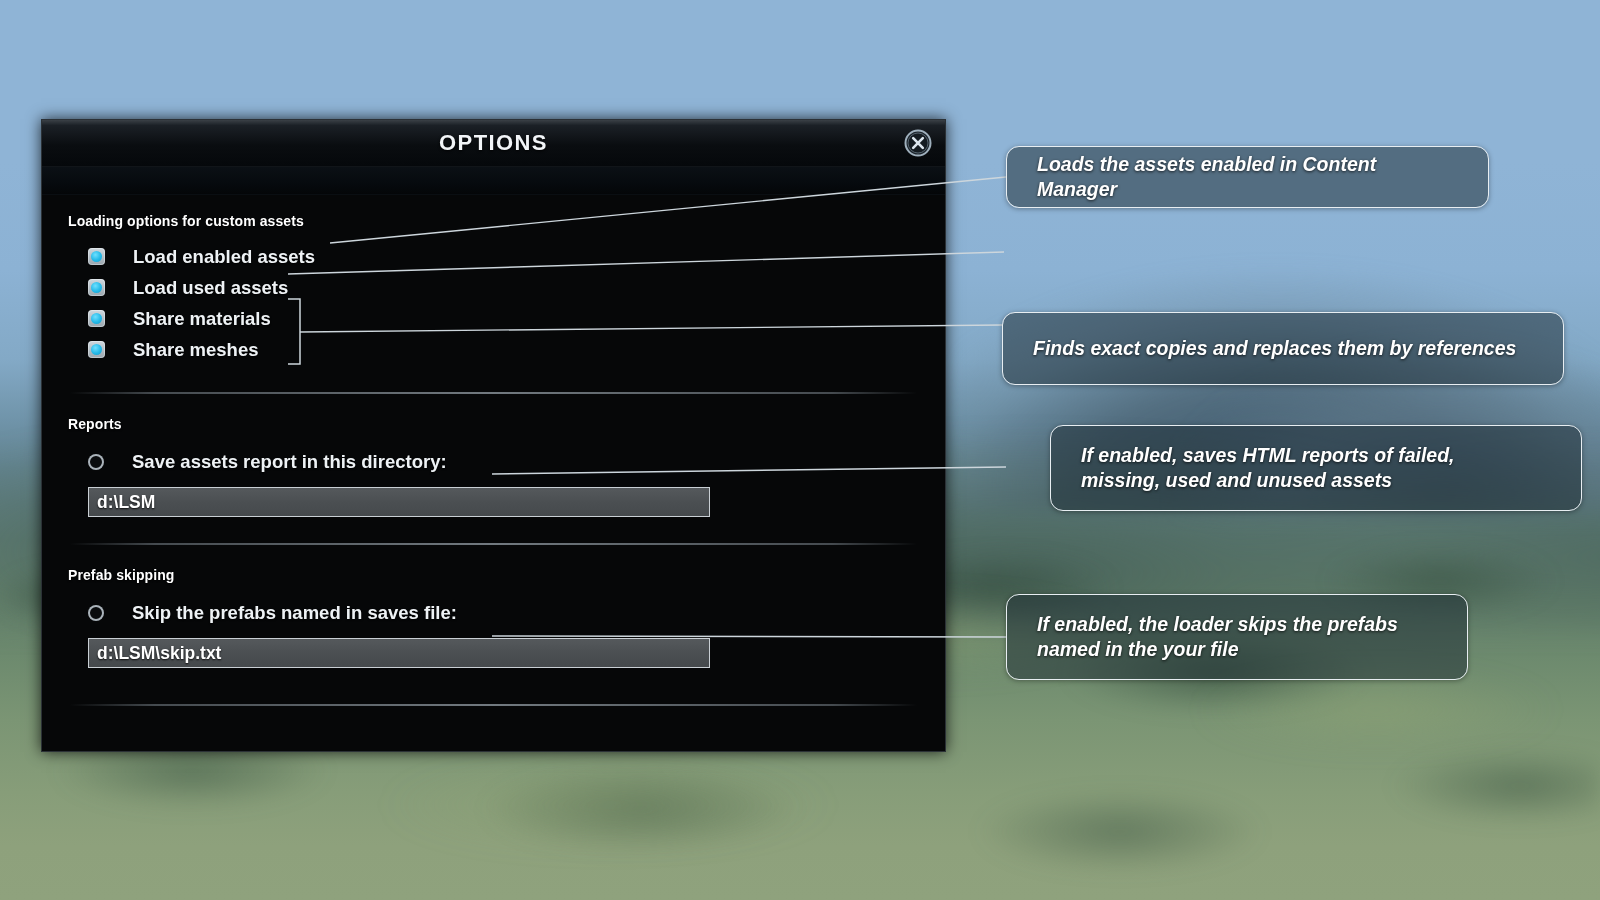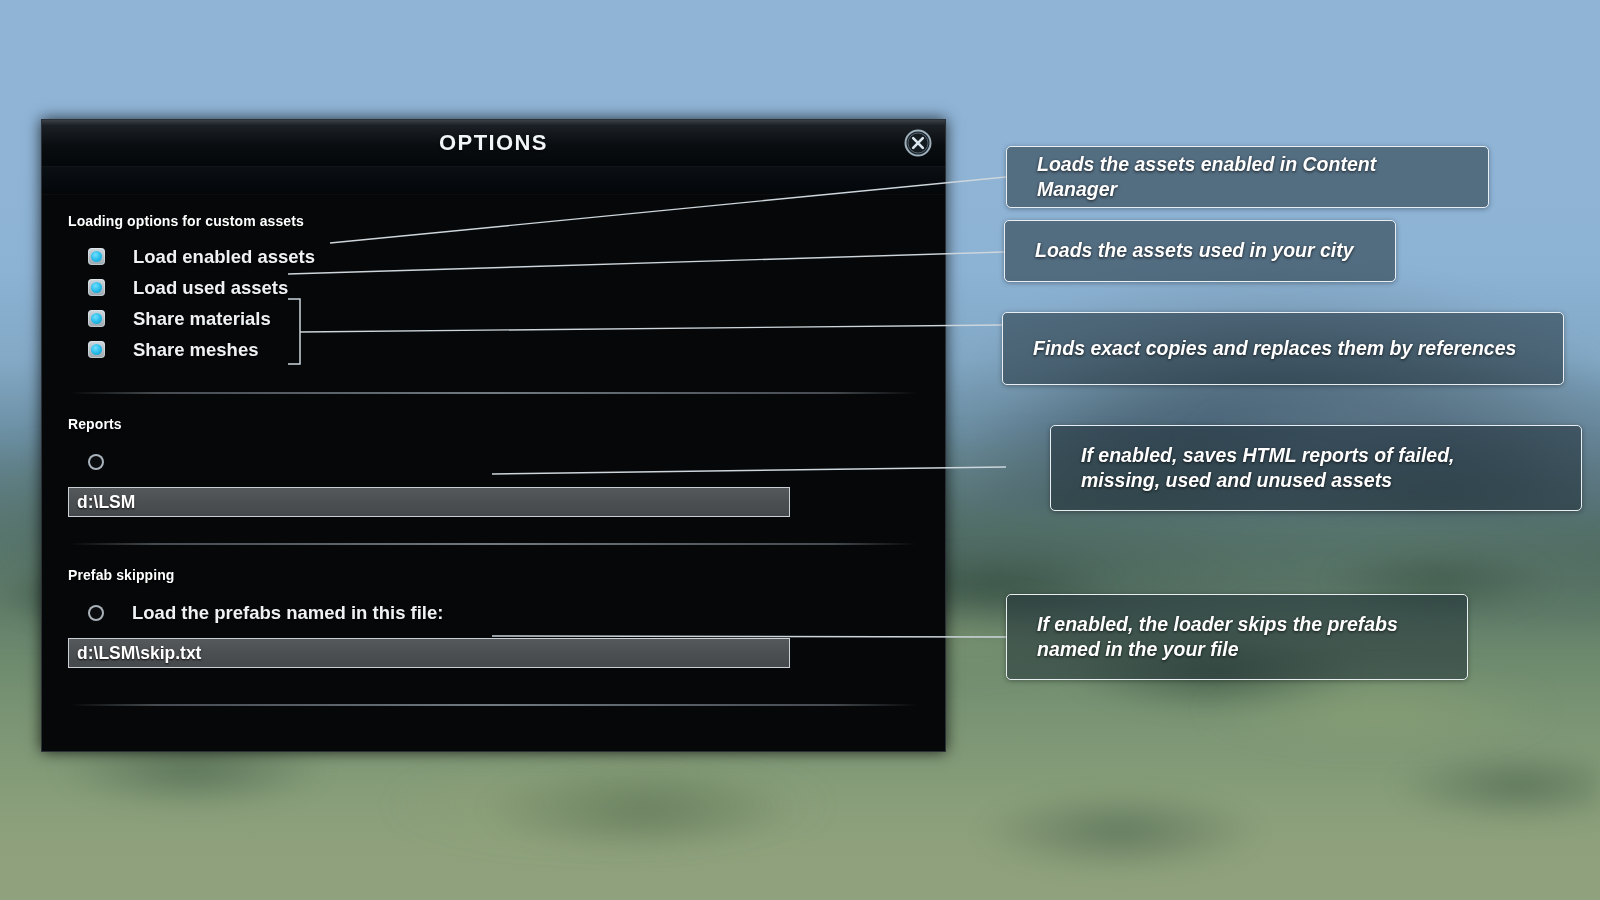--- a/index.html
+++ b/index.html
@@ -194,21 +194,22 @@
     background: radial-gradient(circle at 40% 35%, #6fe0ff 0%, #24b9e8 55%, #129ac9 100%);
   }
   .cb.unchecked {
     width: 16px; height: 16px;
     border-radius: 50%;
     background: #0a0c0e;
     box-shadow: inset 0 0 0 2px #aab3ba;
   }
 
   .text-field {
-    width: 722px;
+    margin-left: 20px;
+    width: 622px;
     height: 30px;
     background: linear-gradient(to bottom, #55595c 0%, #4b4f52 50%, #45494c 100%);
     border: 1px solid #c9cfd4;
     display: flex;
     align-items: center;
     padding: 0 8px;
     cursor: text;
   }
   .text-field span {
     color: #ffffff;
@@ -226,21 +227,21 @@
       rgba(150,160,168,0.75) 50%,
       rgba(120,130,138,0.55) 90%,
       rgba(120,130,138,0) 100%);
   }
 
   
   .callout {
     position: absolute;
     z-index: 7;
     border: 1.6px solid #e8eef2;
-    border-radius: 5px;
+    border-radius: 13px;
     background: rgba(28,44,52,0.52);
     display: flex;
     align-items: center;
     padding: 0 30px;
     box-shadow: 0 1px 5px rgba(0,0,0,0.35);
   }
   .callout span {
     color: #ffffff;
     font-size: 19.5px;
     font-weight: bold;
@@ -315,39 +316,40 @@
       <div style="height:27px"></div>
       <div class="divider"></div>
       <div style="height:22px"></div>
 
       <div class="group-title">Reports</div>
 
       <div style="height:14px"></div>
 
       <div class="opt-row">
         <div class="cb unchecked"></div>
+        <div class="opt-label">Save assets report in this directory:</div>
       </div>
 
       <div style="height:10px"></div>
 
       <div class="text-field">
         <span title="d:\LSM">d:\LSM</span>
       </div>
 
       <div style="height:26px"></div>
       <div class="divider"></div>
       <div style="height:22px"></div>
 
       <div class="group-title">Prefab skipping</div>
 
       <div style="height:14px"></div>
 
       <div class="opt-row">
         <div class="cb unchecked"></div>
-        <div class="opt-label">Load the prefabs named in this file:</div>
+        <div class="opt-label">Skip the prefabs named in saves file:</div>
       </div>
 
       <div style="height:10px"></div>
 
       <div class="text-field">
         <span title="d:\LSM\skip.txt">d:\LSM\skip.txt</span>
       </div>
 
       <div style="height:36px"></div>
       <div class="divider"></div>
@@ -366,23 +368,20 @@
 
     <path d="M492 474 L1006 467" stroke="#cdd6dc" stroke-width="1.4" fill="none"></path>
 
     <path d="M492 636 L1006 637" stroke="#cdd6dc" stroke-width="1.4" fill="none"></path>
   </svg>
 
   <div class="callout" id="callout-1" style="left:1006px; top:146px; width:483px; height:62px;">
     <span>Loads the assets  enabled in Content Manager</span>
   </div>
 
-  <div class="callout" id="callout-2" style="left:1004px; top:220px; width:392px; height:62px;">
-    <span>Loads the assets  used in your city</span>
-  </div>
 
   <div class="callout" id="callout-3" style="left:1002px; top:312px; width:562px; height:73px;">
     <span>Finds exact copies and replaces them by references</span>
   </div>
 
   <div class="callout" id="callout-4" style="left:1050px; top:425px; width:532px; height:86px;">
     <div>
       <span>If enabled, saves  HTML reports of failed,</span><br>
       <span>missing,  used and unused  assets</span>
     </div>

